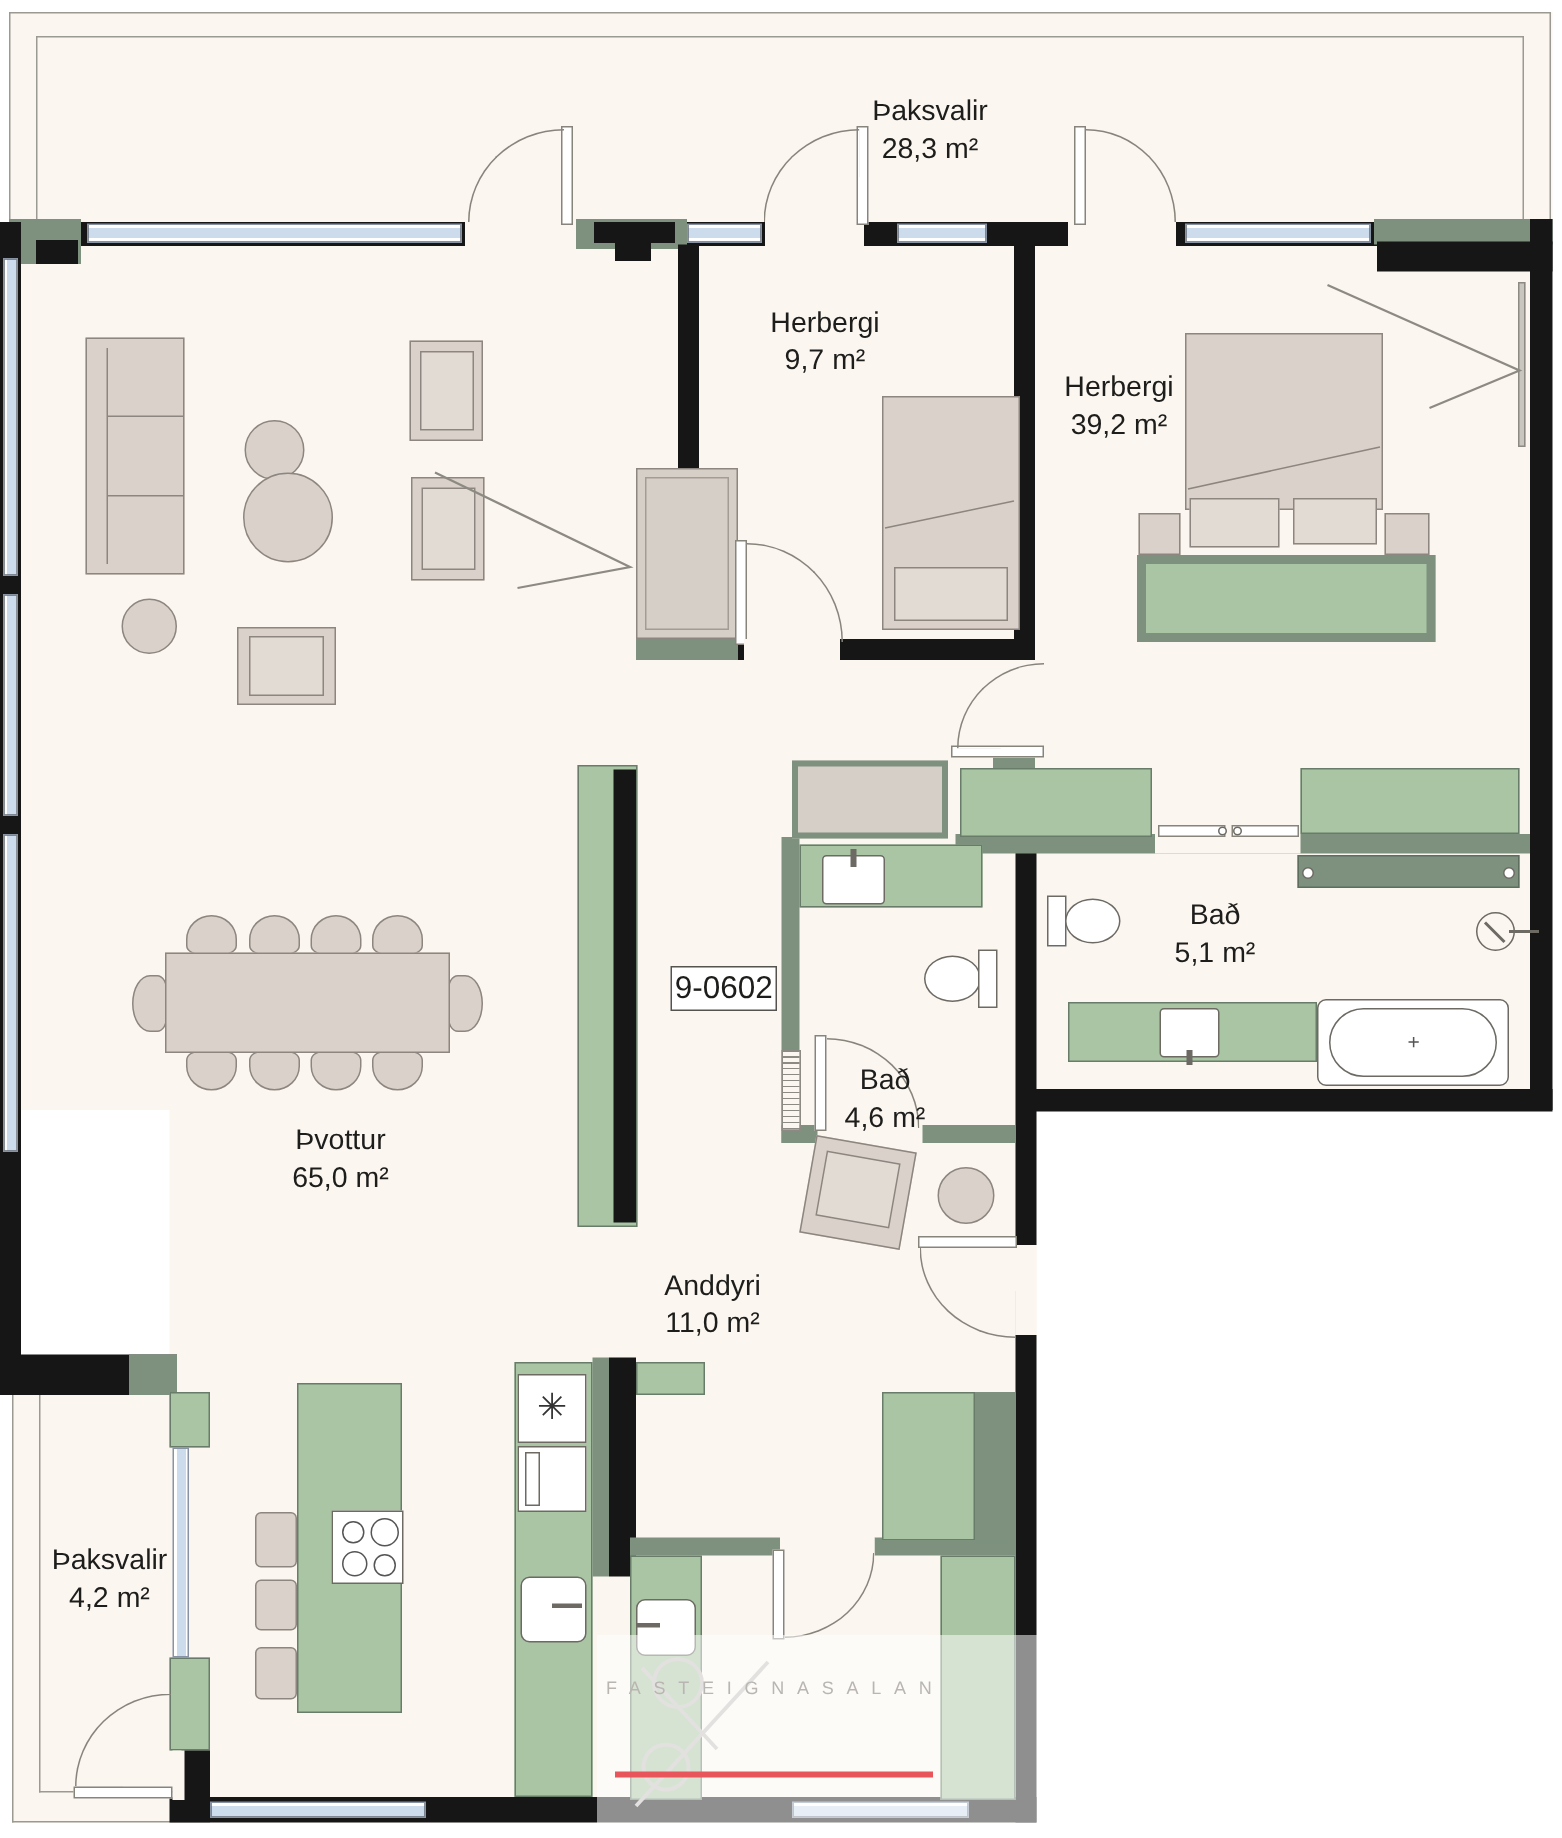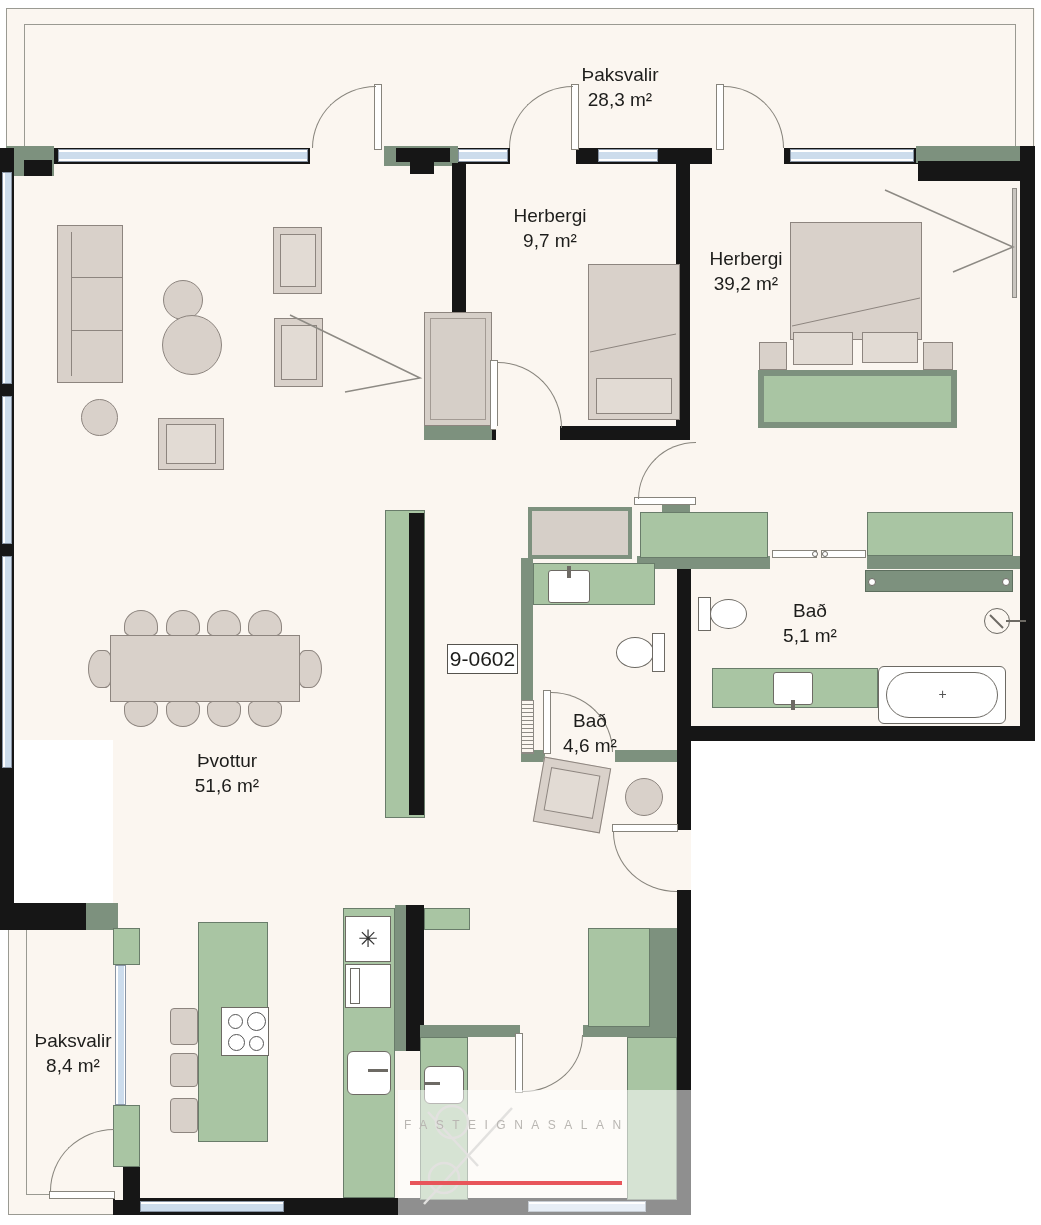--- a/index.html
+++ b/index.html
@@ -258,24 +258,28 @@
   <div class="rl" style="left:737px;top:598px;width:146px">
     <div>Bað</div>
     <div>5,1 m²</div>
   </div>
   <div class="rl" style="left:517px;top:708px;width:146px">
     <div>Bað</div>
     <div>4,6 m²</div>
   </div>
   <div class="rl" style="left:154px;top:748px;width:146px">
     <div>Þvottur</div>
-    <div>51,6 m²</div>
+    <div>65,0 m²</div>
+  </div>
+  <div class="rl" style="left:400px;top:845px;width:150px">
+    <div>Anddyri</div>
+    <div>11,0 m²</div>
   </div>
   <div class="rl" style="left:0;top:1028px;width:146px">
     <div>Þaksvalir</div>
-    <div>8,4 m²</div>
+    <div>4,2 m²</div>
   </div>
 
   <div class="logo-over"></div>
   <div class="logo-tag">FASTEIGNASALAN</div>
   <div class="logo-bar"></div>
 
 </div>
 
 </body></html>

